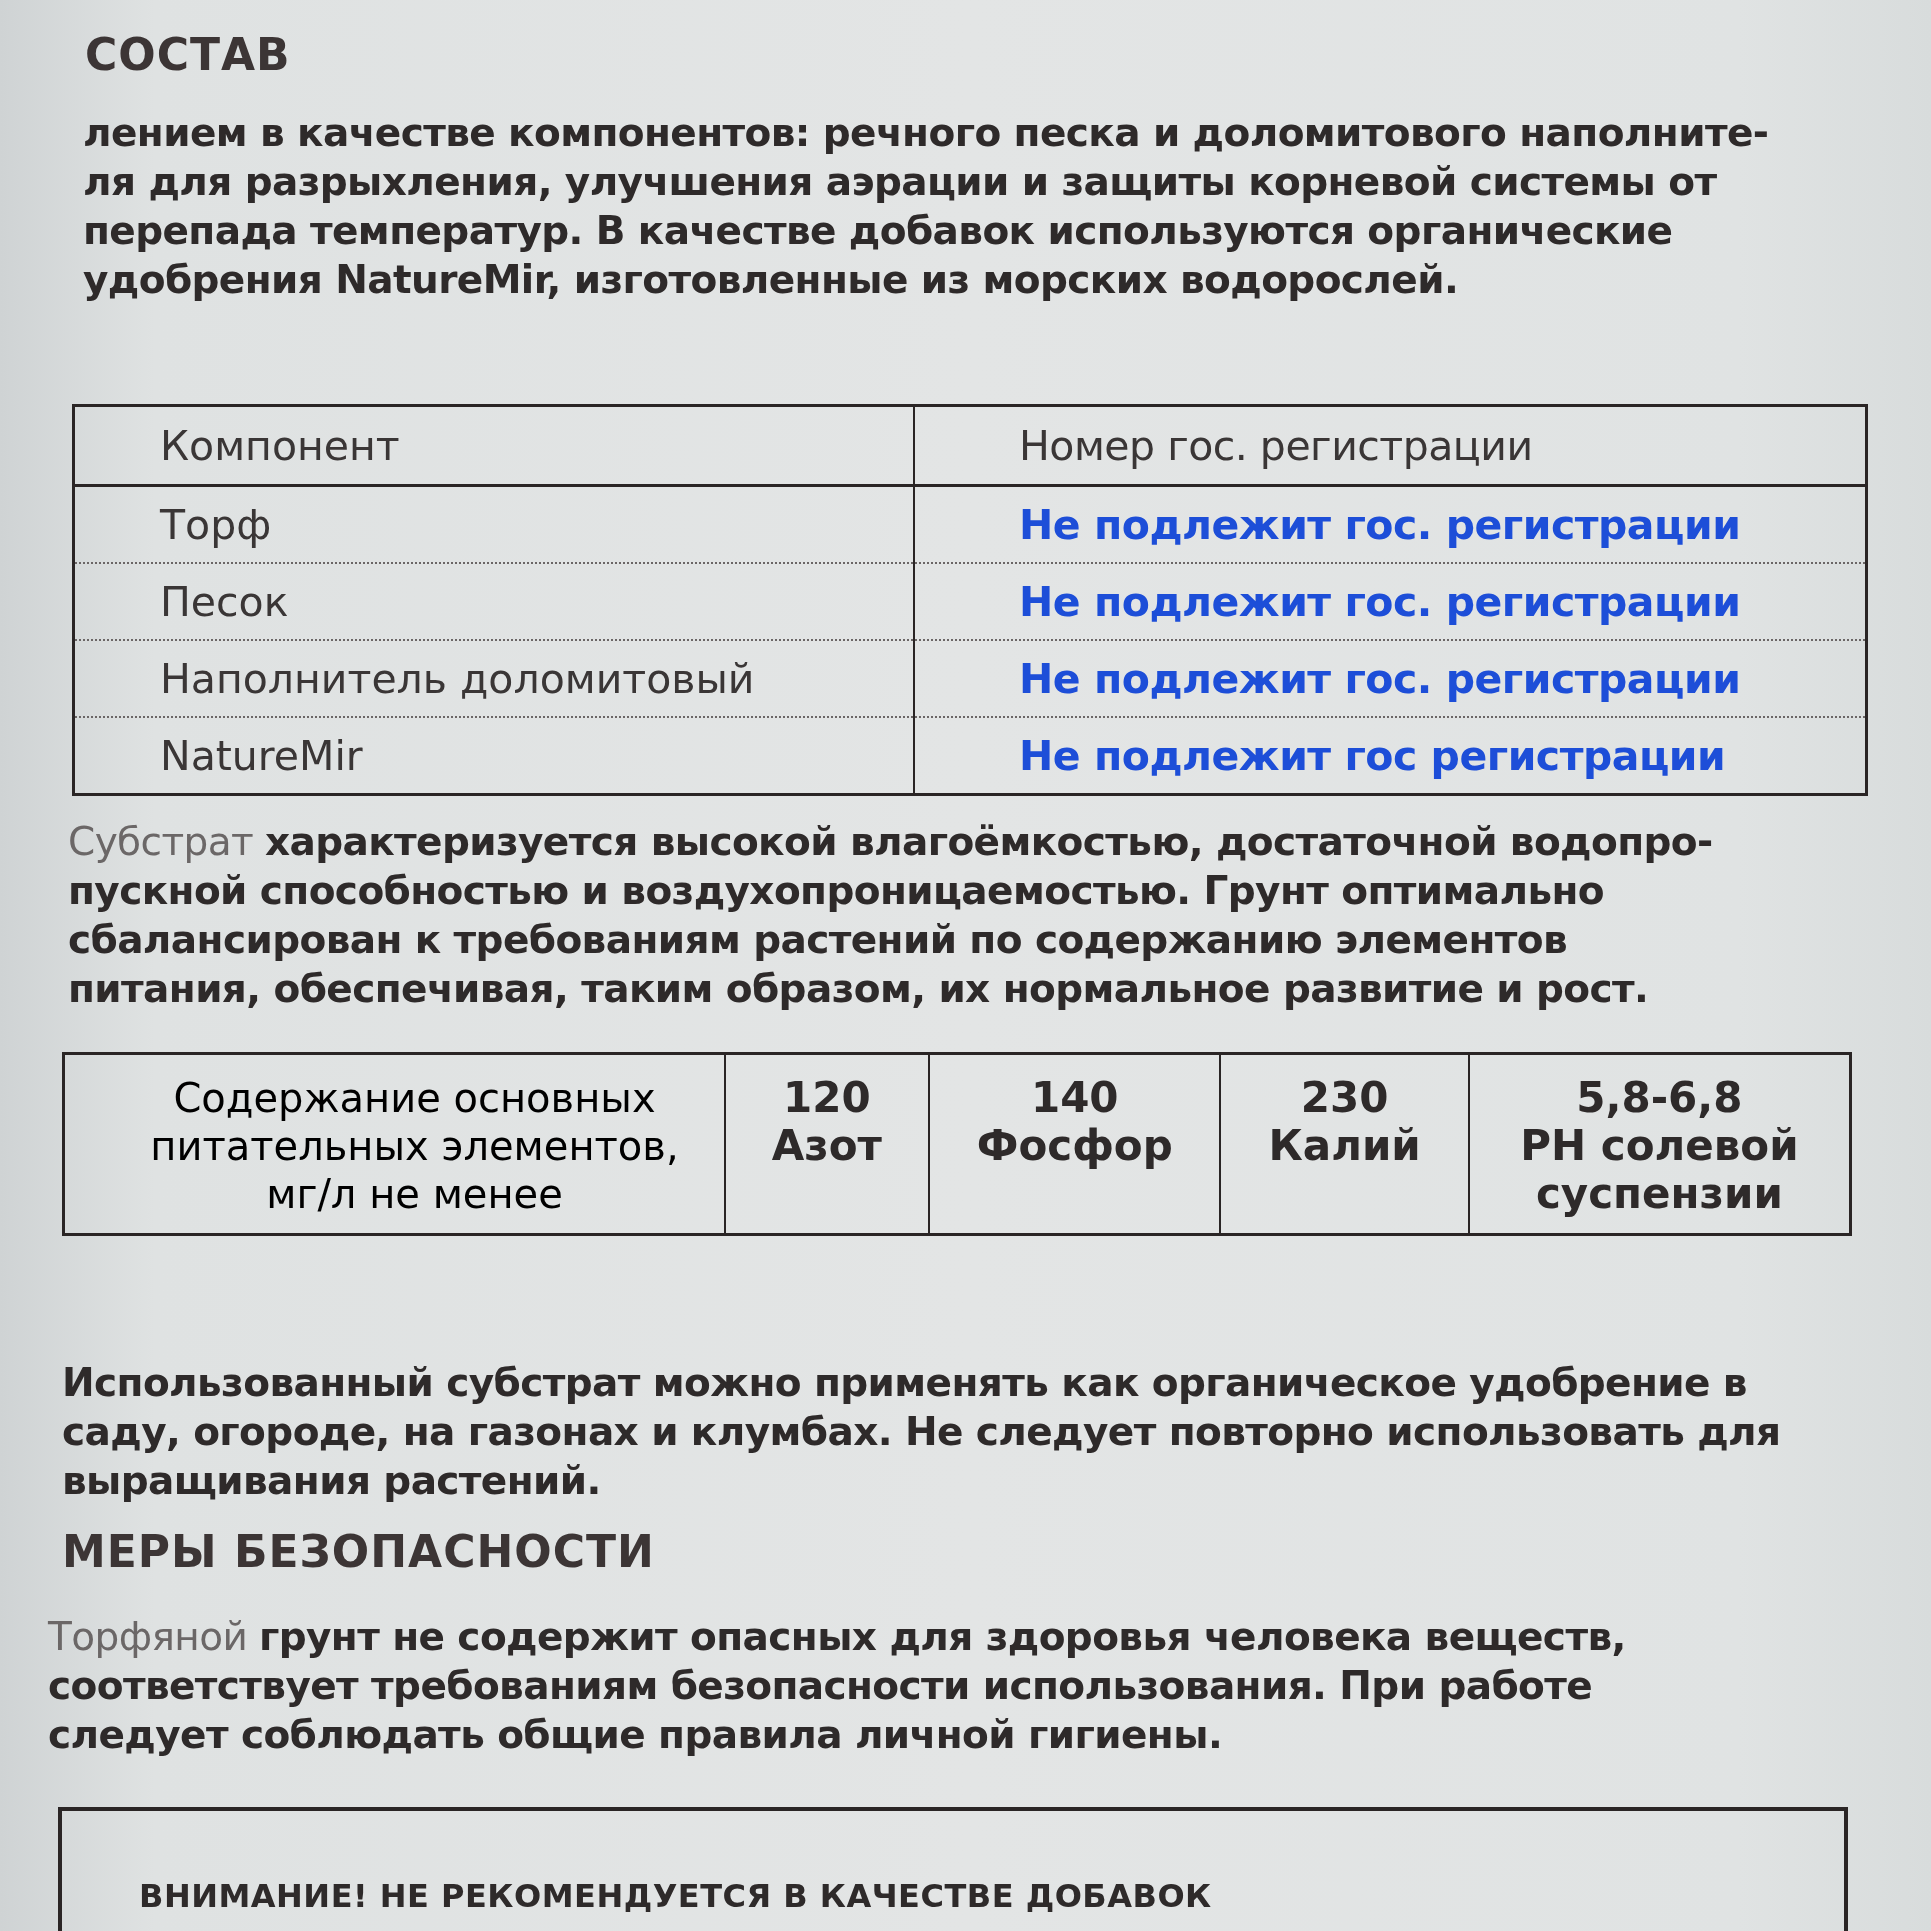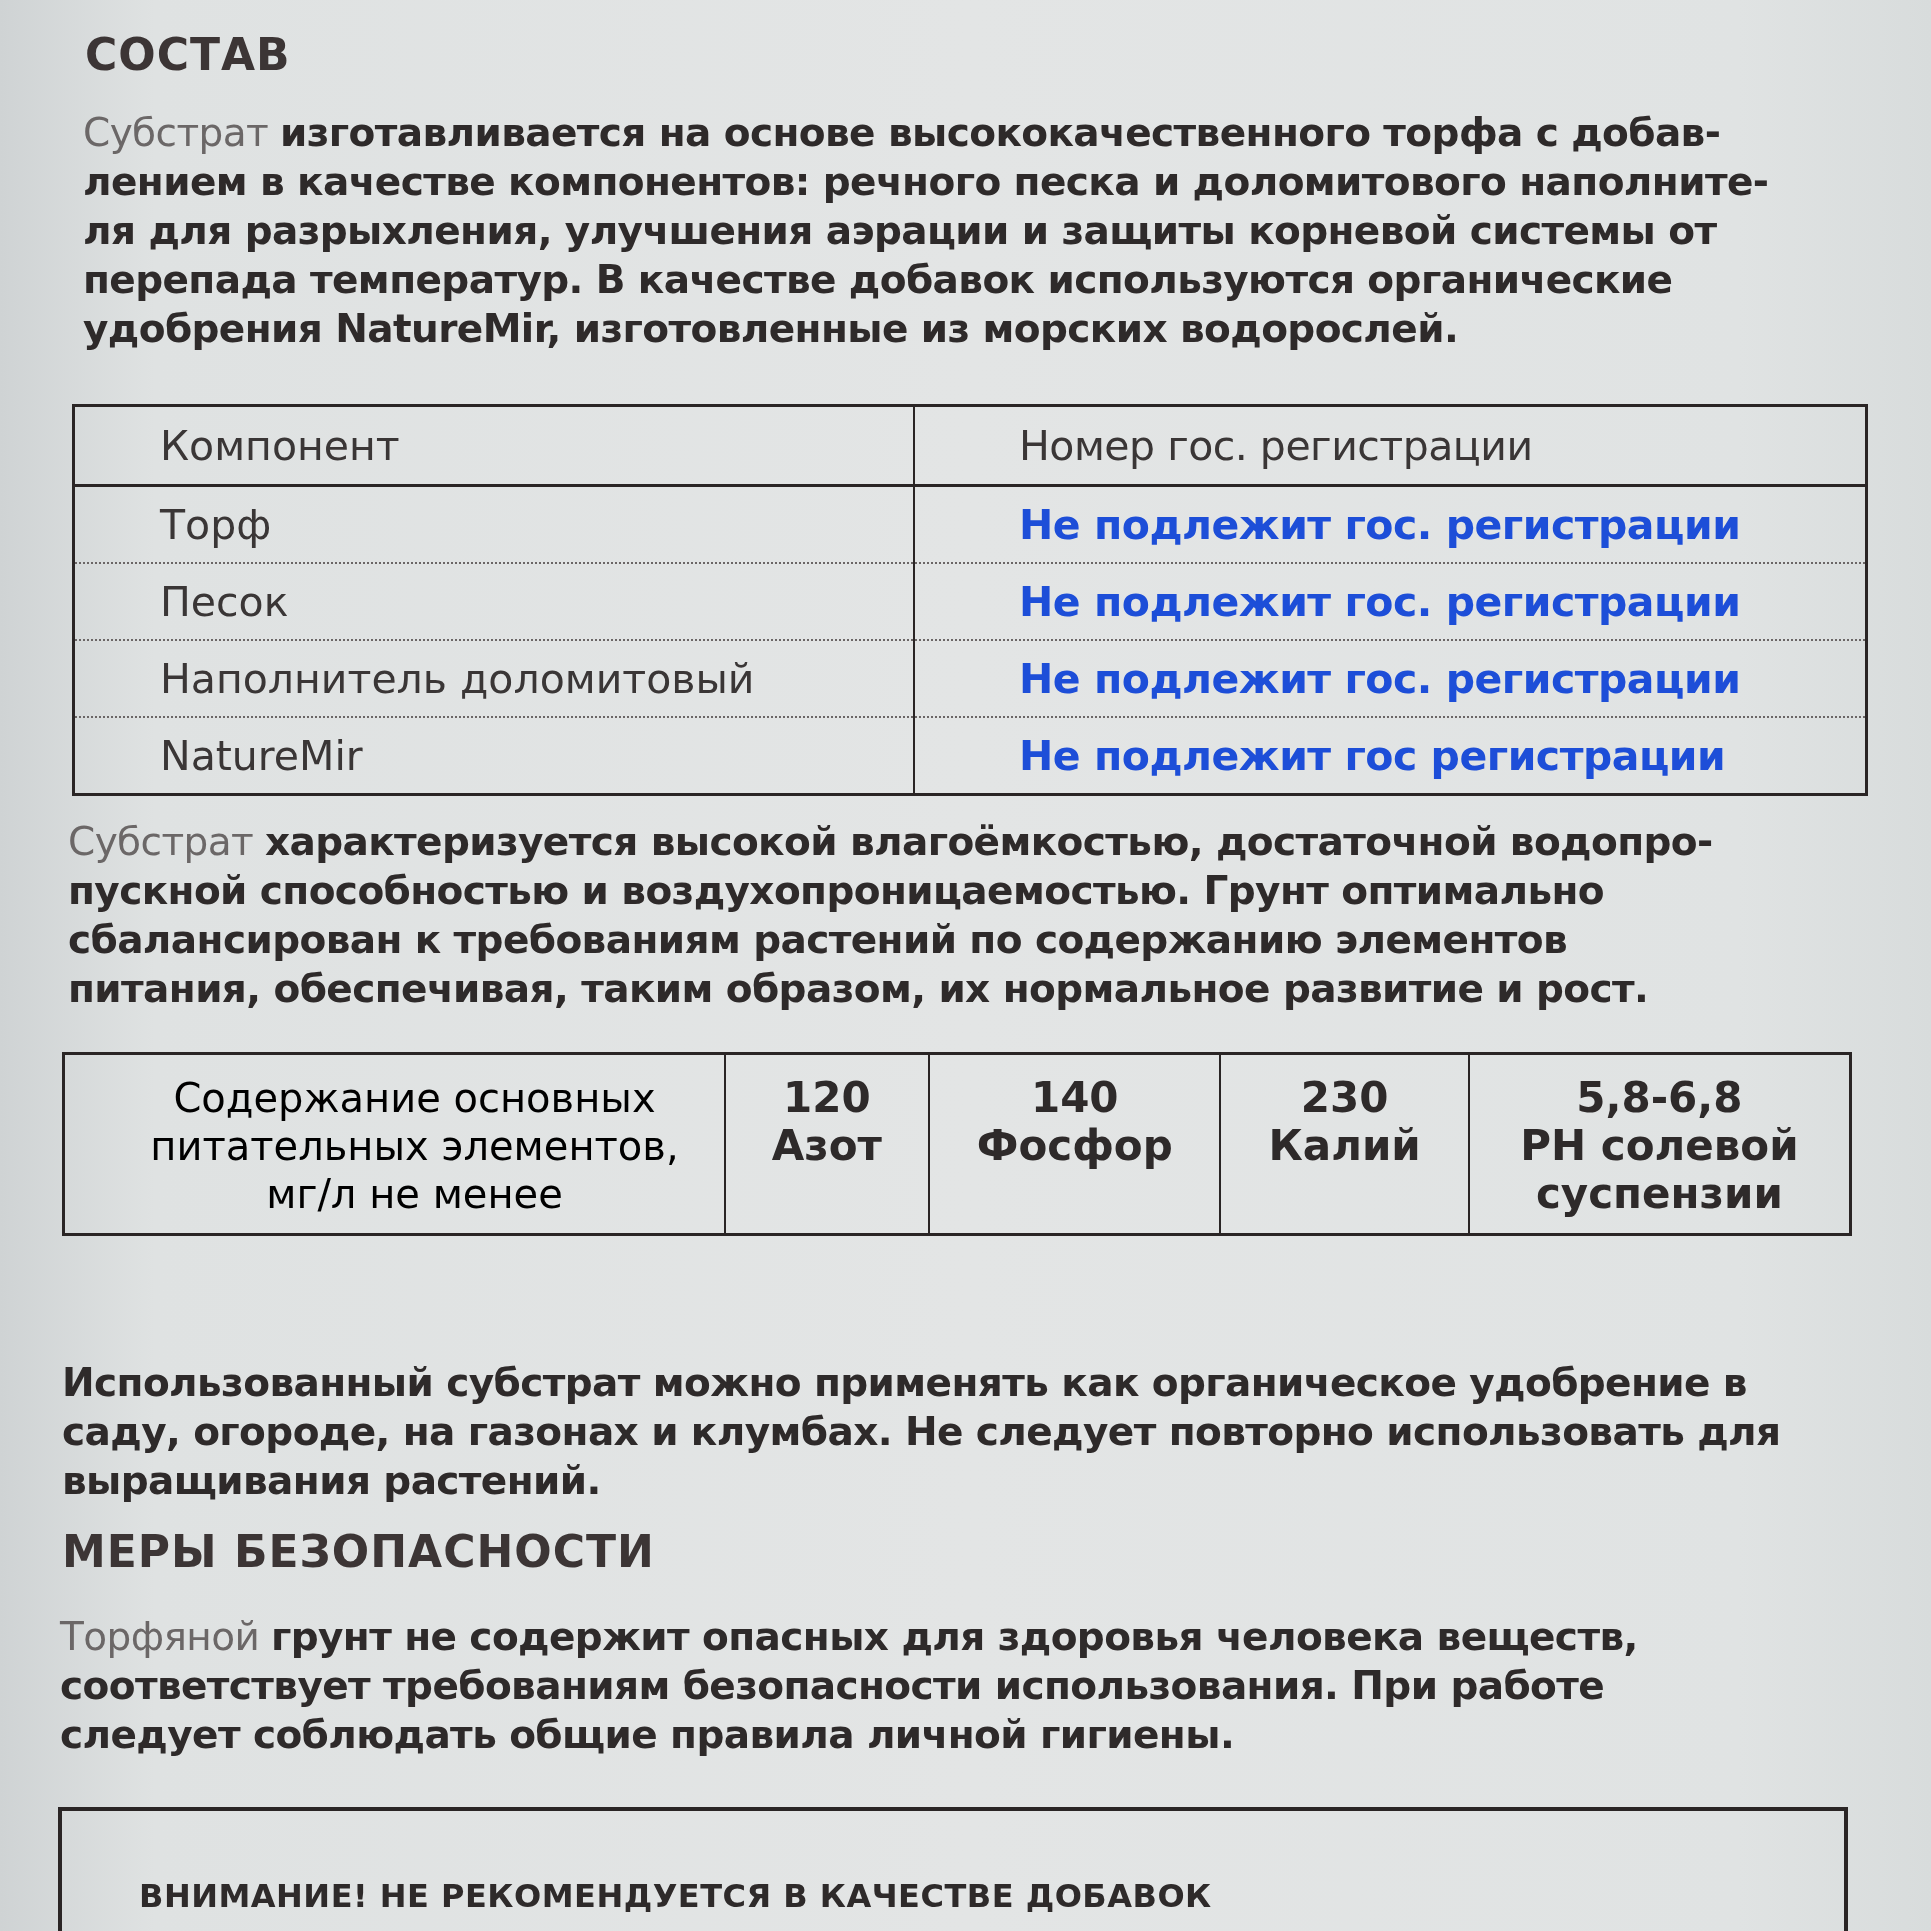--- a/index.html
+++ b/index.html
@@ -53,21 +53,20 @@
   }
 </style>
 </head>
 <body>
 
 <div class="page">
   <div class="top-cut"></div>
 
   <h2 class="h" style="left:85px; top:29px;">СОСТАВ</h2>
   <div class="p" style="left:83px; top:108px;">
-    <div><span class="lead">Субстрат </span><span>изготавливается на основе высококачественного торфа с добав-</span></div>
     <div>лением в качестве компонентов: речного песка и доломитового наполните-</div>
     <div>ля для разрыхления, улучшения аэрации и защиты корневой системы от</div>
     <div>перепада температур. В качестве добавок используются органические</div>
     <div>удобрения NatureMir, изготовленные из морских водорослей.</div>
   </div>
 
   <table class="comp-table">
     <tbody>
         <tr>
       <td class="c1">Компонент</td>
@@ -128,21 +127,21 @@
   </tbody>
     </table>
 
   <div class="p" style="left:62px; top:1358px;">
     <div>Использованный субстрат можно применять как органическое удобрение в</div>
     <div>саду, огороде, на газонах и клумбах. Не следует повторно использовать для</div>
     <div>выращивания растений.</div>
   </div>
 
   <h2 class="h" style="left:62px; top:1526px;">МЕРЫ БЕЗОПАСНОСТИ</h2>
-  <div class="p" style="left:60px; top:1612px;">
+  <div class="p" style="left:48px; top:1612px;">
     <div><span class="lead">Торфяной </span><span>грунт не содержит опасных для здоровья человека веществ,</span></div>
     <div>соответствует требованиям безопасности использования. При работе</div>
     <div>следует соблюдать общие правила личной гигиены.</div>
   </div>
 
   <div class="warn-box">
     <div class="warn-text">ВНИМАНИЕ! НЕ РЕКОМЕНДУЕТСЯ В КАЧЕСТВЕ ДОБАВОК</div>
   </div>
 </div>
 

